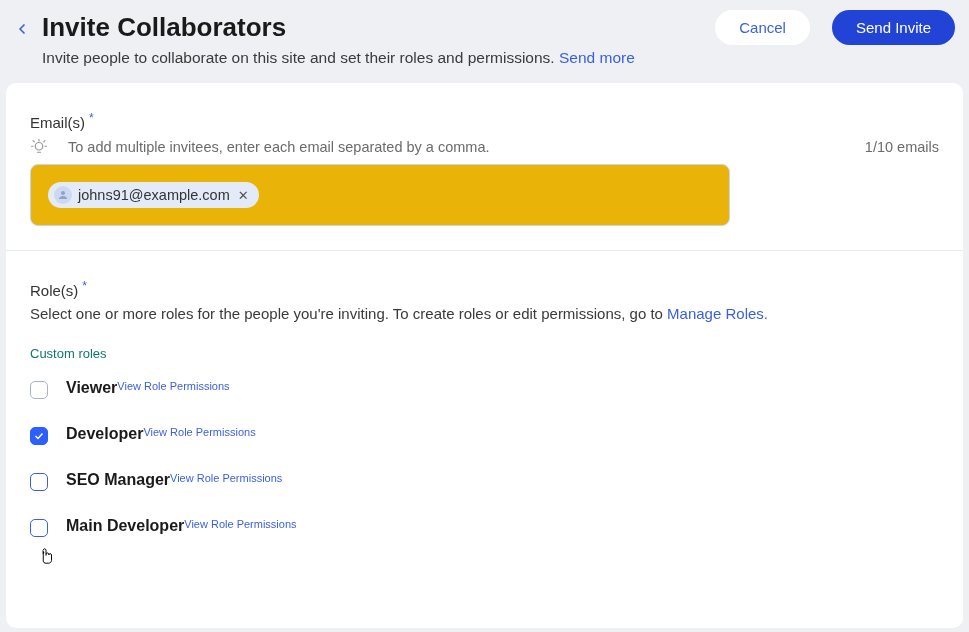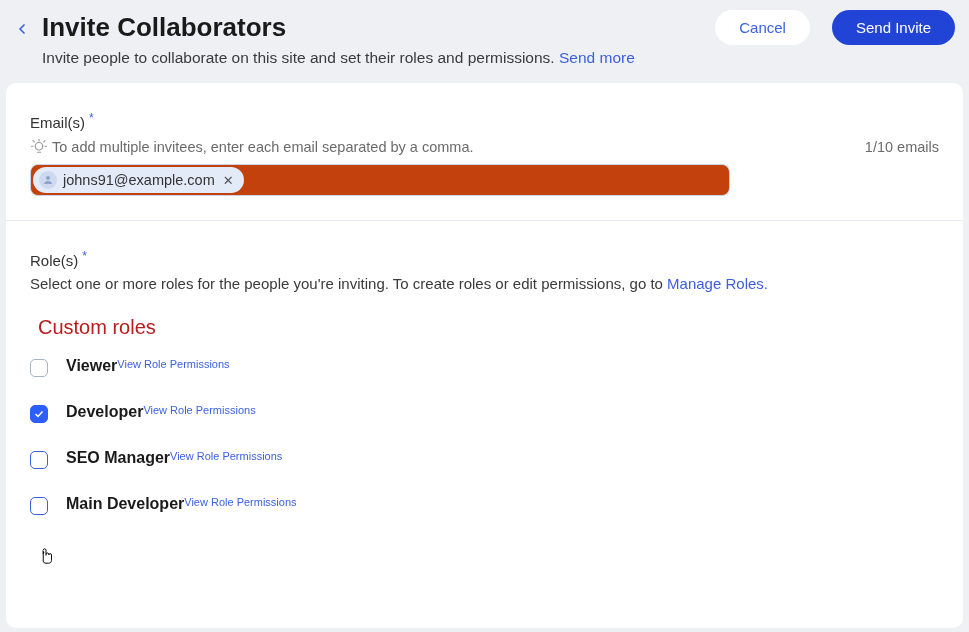--- a/index.html
+++ b/index.html
@@ -76,30 +76,30 @@
       margin-left: 4px;
     }
     .hint-row {
       display: flex;
       align-items: center;
       justify-content: space-between;
       margin-top: 6px;
       color: #6b6b6b;
       font-size: 14.5px;
     }
-    .hint-left { display: flex; align-items: center; gap: 4px; }
+    .hint-left { display: flex; align-items: center; gap: 20px; }
     .bulb-icon { color: #999; display: flex; }
     .bulb-icon svg { width: 18px; height: 18px; }
     .email-input {
       margin-top: 8px;
       border: 1px solid #c9d4e8;
       border-radius: 8px;
-      padding: 2px;
+      padding: 17px;
       width: 700px;
-      background: #c2410c;
+      background: #eab308;
       display: flex;
       align-items: center;
     }
     .chip {
       background: #e4ebf8;
       border-radius: 16px;
       padding: 4px 10px 4px 6px;
       display: inline-flex;
       align-items: center;
       gap: 6px;
@@ -122,24 +122,23 @@
       border: none;
       border-top: 1px solid #e6e9ef;
       margin: 24px -24px 28px -24px;
     }
     .roles-desc {
       font-size: 15px;
       color: #3a3a3a;
       margin-top: 4px;
     }
     .section-label {
-      color: #b91c1c;
-      font-size: 20px;
+      color: #0f766e;
+      font-size: 13px;
       margin-top: 24px;
-      margin-left: 8px;
     }
     .role-list { margin-top: 18px; }
     .role-item {
       display: flex;
       align-items: flex-start;
       gap: 18px;
       margin-bottom: 26px;
     }
     .checkbox {
       width: 18px; height: 18px;

